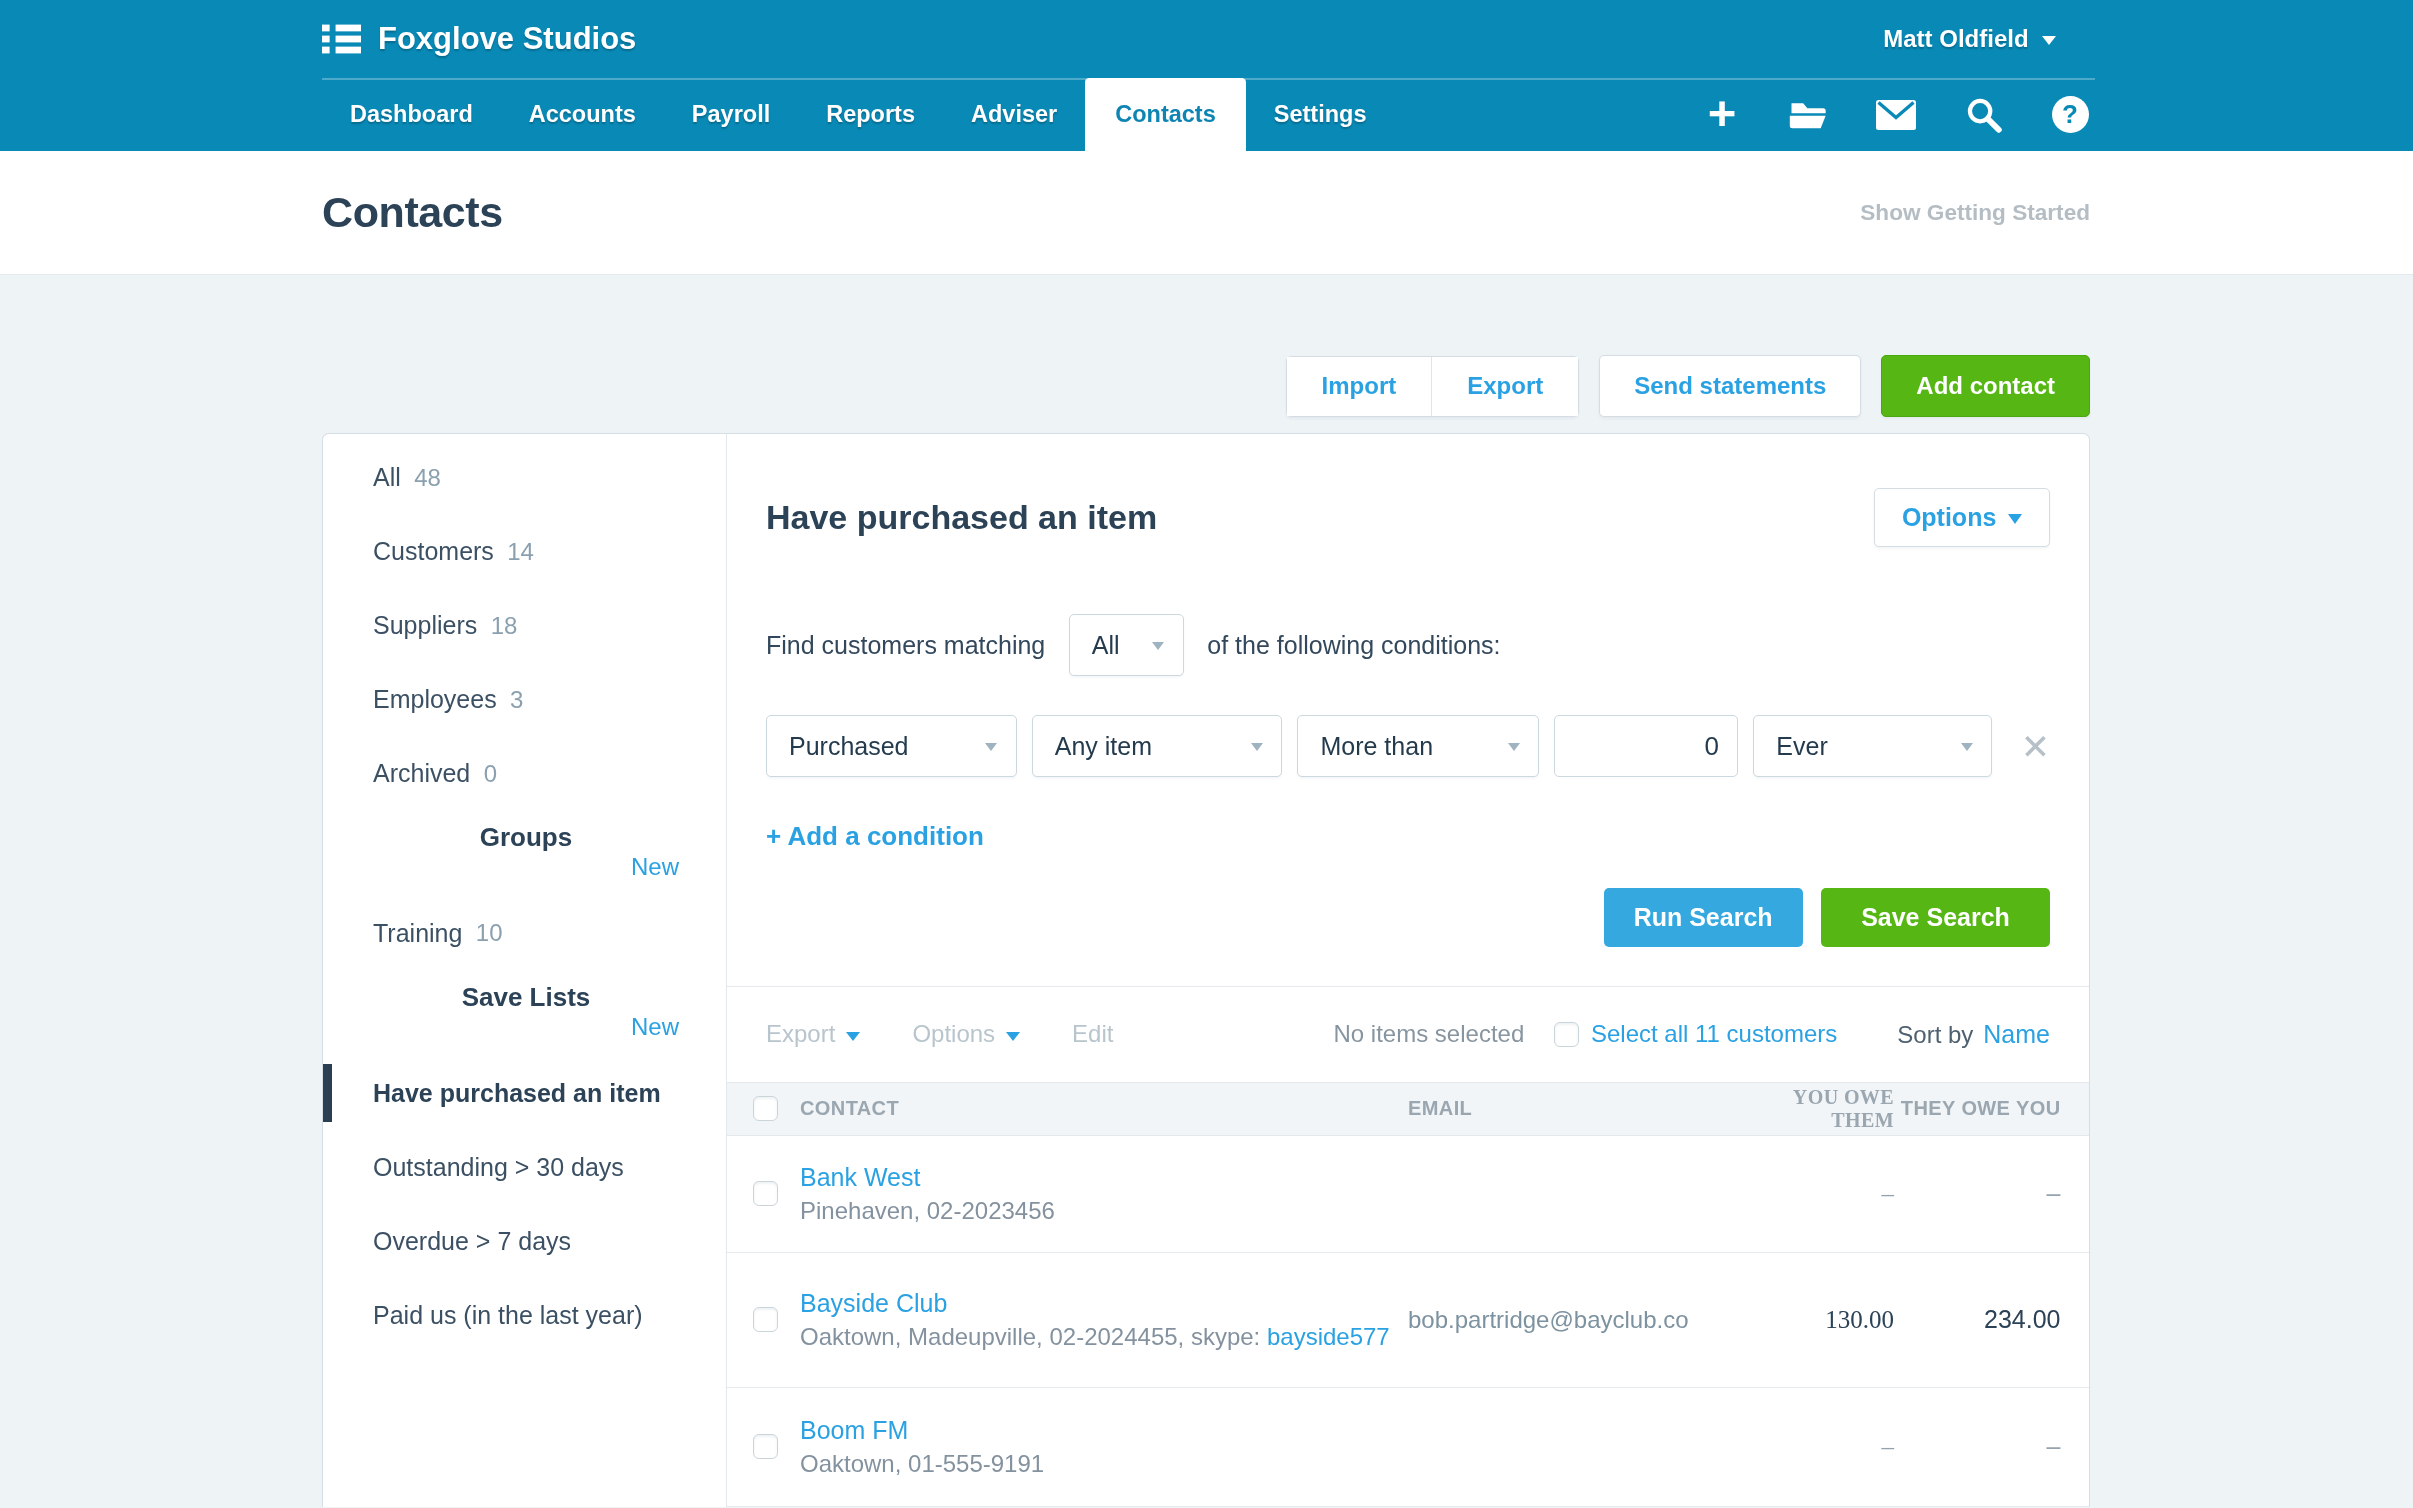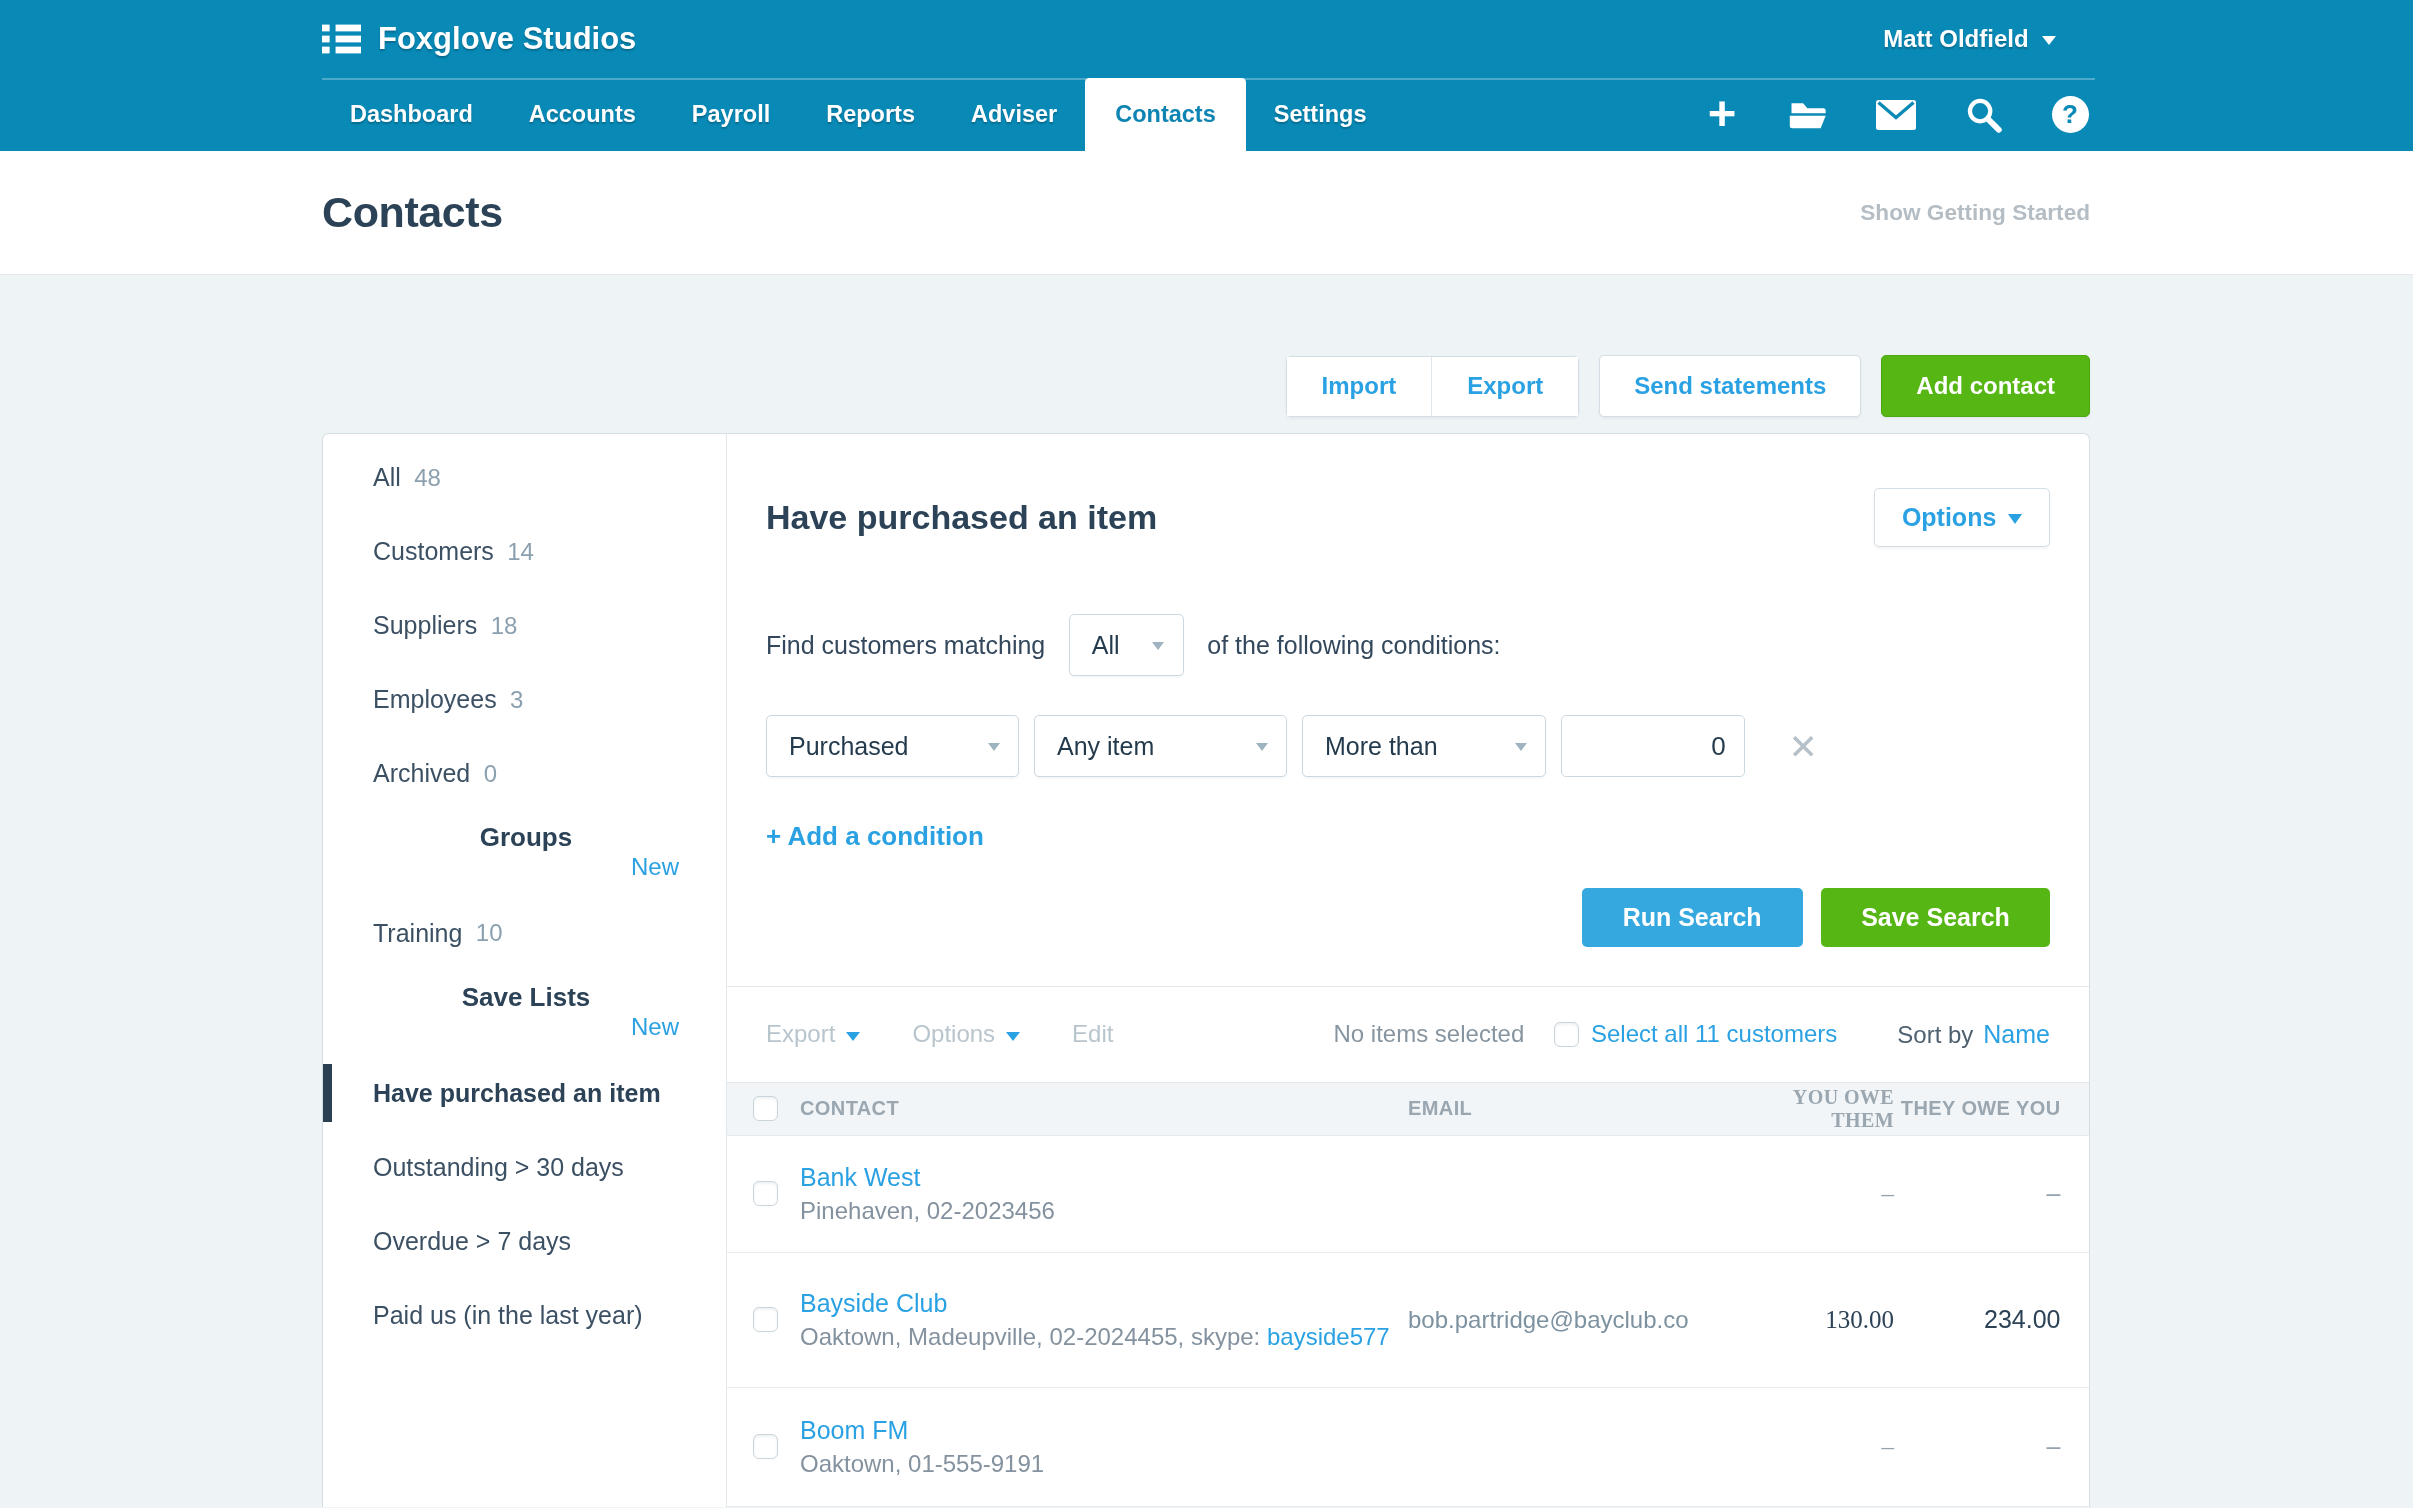--- a/index.html
+++ b/index.html
@@ -80,21 +80,21 @@
   .cond-row{margin-top:39px;display:flex;align-items:center;}
   .cond-row .select-box{margin-right:15px;}
   .w1{width:253px;} .w2{width:253px;} .w3{width:244px;} .w5{width:241px;margin-right:0 !important;}
   .value-input{width:184px;height:62px;box-sizing:border-box;border:1.7px solid #ccd8e0;border-radius:5px;
         background:#fff;margin-right:15px;text-align:right;font-size:26px;color:#243b4e;padding:0 18.4px;
         font-family:"Liberation Sans","DejaVu Sans",sans-serif;outline:none;}
   .remove-x{margin-left:28.5px;font-size:35px;color:#b6c0c8;cursor:pointer;line-height:1;}
   .add-cond{margin-top:42px;height:34px;display:flex;align-items:center;color:#2aa1e2;
         font-size:26px;font-weight:600;cursor:pointer;}
   .search-btns{margin-top:35px;display:flex;justify-content:flex-end;gap:18.4px;padding-bottom:39px;}
-  .btn-run{width:221px;height:59px;background:#36a8e0;border:none;border-radius:5px;color:#fff;
+  .btn-run{width:199px;height:59px;background:#36a8e0;border:none;border-radius:5px;color:#fff;
         font-weight:bold;font-size:25px;display:flex;align-items:center;justify-content:center;cursor:pointer;}
   .btn-save{width:229px;height:59px;background:#55b614;border:none;border-radius:5px;color:#fff;
         font-weight:bold;font-size:25px;display:flex;align-items:center;justify-content:center;cursor:pointer;}
 
   
   .list-toolbar{border-top:1.7px solid #e2e8ec;height:101px;box-sizing:border-box;display:flex;
         align-items:center;padding:0 39px;font-size:24px;}
   .tb-item{display:flex;align-items:center;gap:11px;cursor:pointer;}
   .tb-disabled{color:#b9c5cd;}
   .tb-left{display:flex;align-items:center;gap:52px;}
@@ -296,20 +296,24 @@
           </div>
           <div class="select-box w2">
             <span class="val">Any item</span>
             <span class="caret-gray"></span>
           </div>
           <div class="select-box w3">
             <span class="val">More than</span>
             <span class="caret-gray"></span>
           </div>
           <input class="value-input" type="text" value="0" style="">
+          <div class="select-box w5">
+            <span class="val">Ever</span>
+            <span class="caret-gray"></span>
+          </div>
           <span class="remove-x">✕</span>
         </div>
 
         <div class="add-cond">+ Add a condition</div>
 
         <div class="search-btns">
           <div class="btn-run">Run Search</div>
           <div class="btn-save">Save Search</div>
         </div>
       </div>

